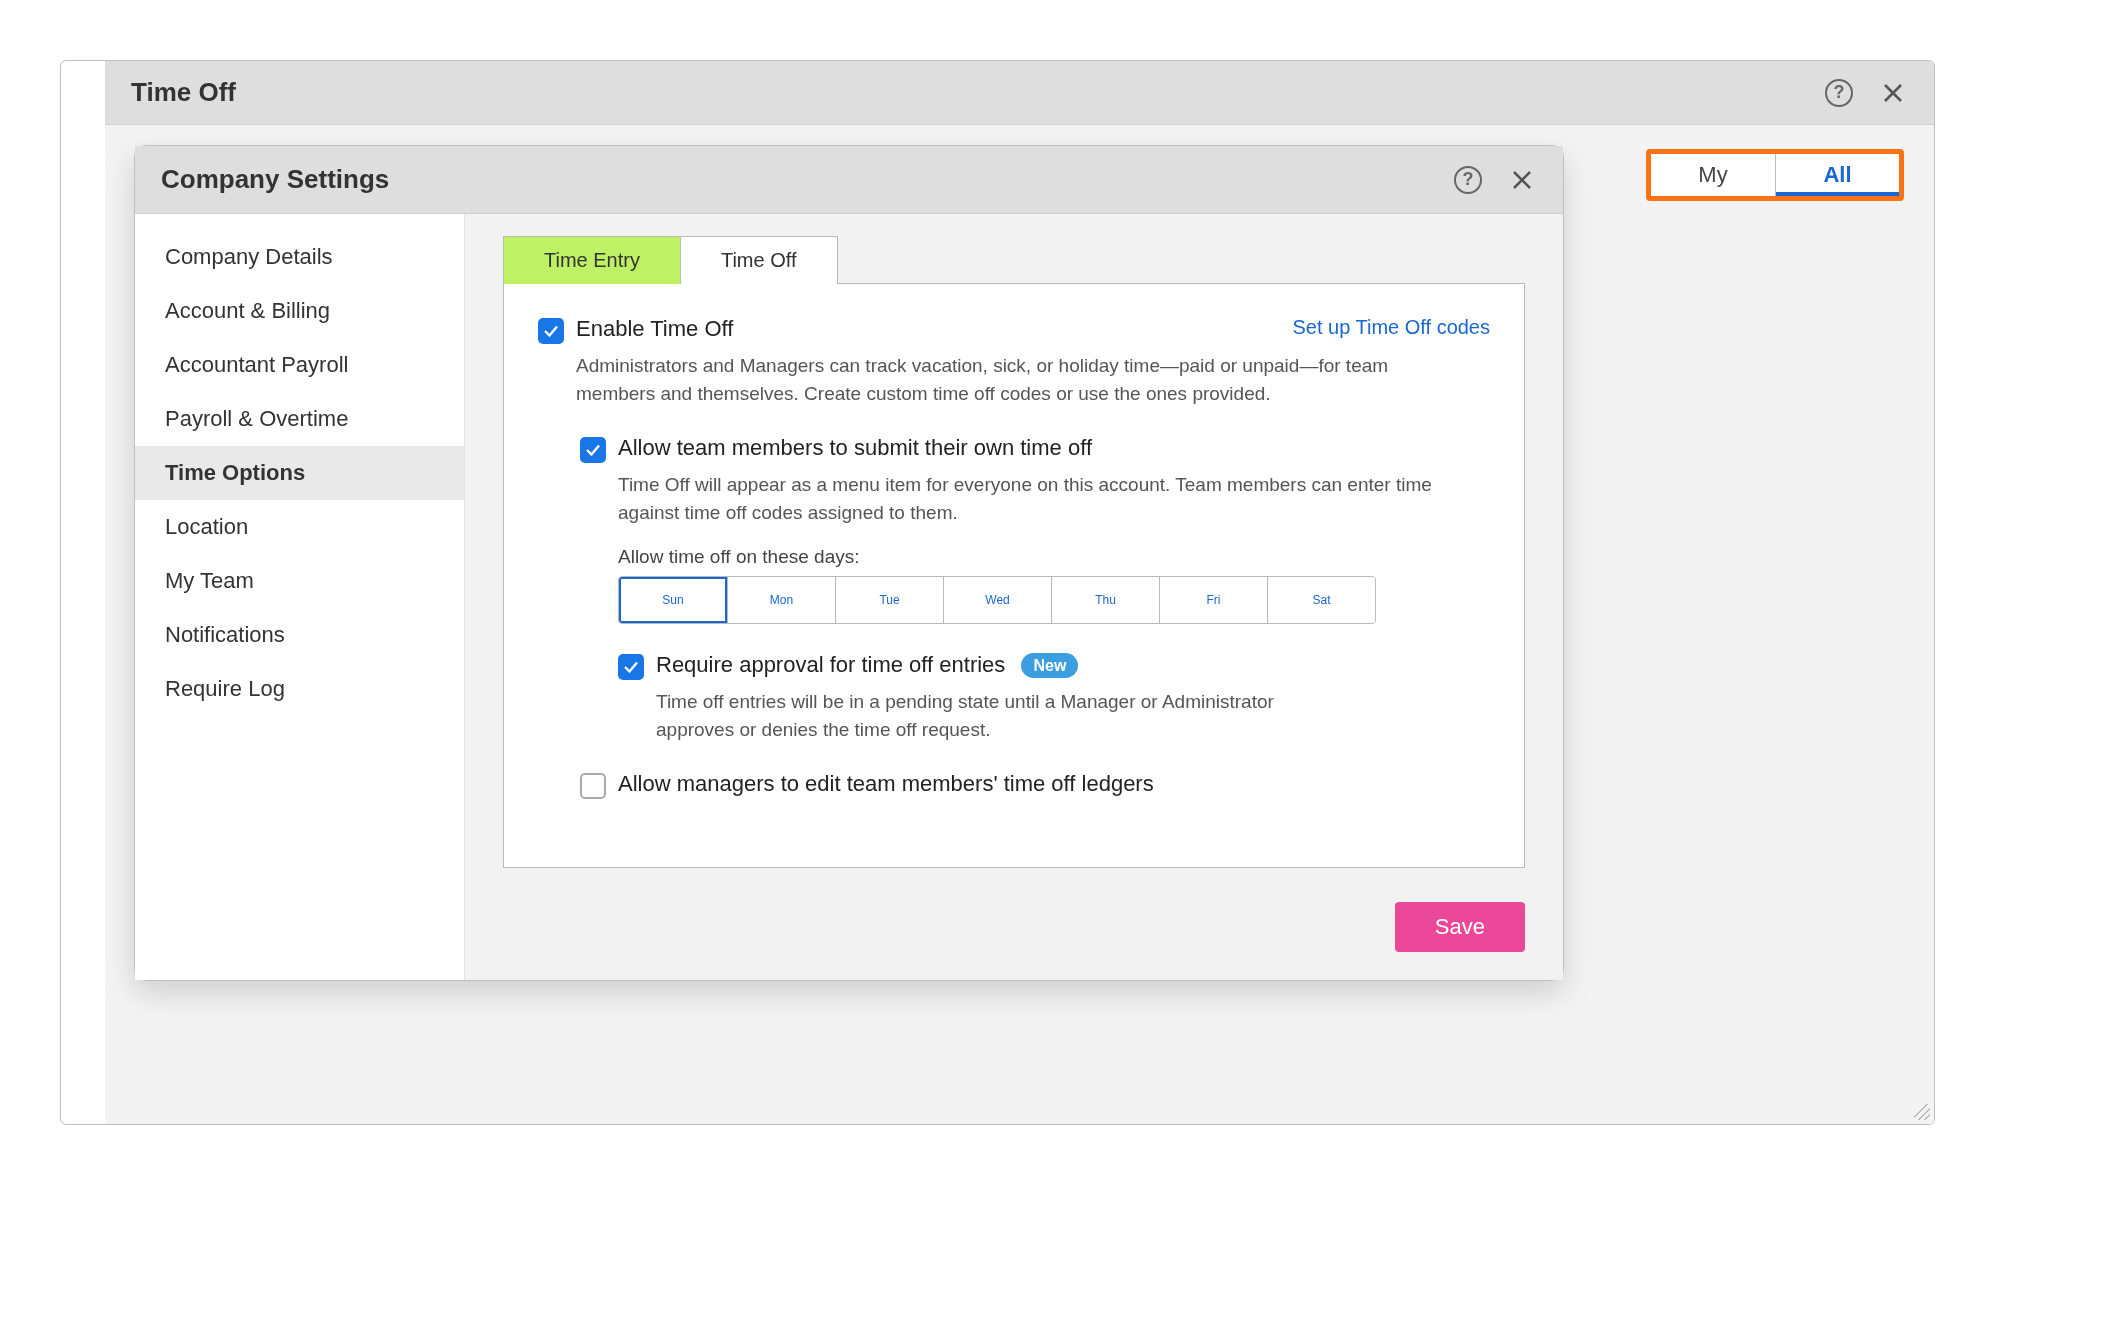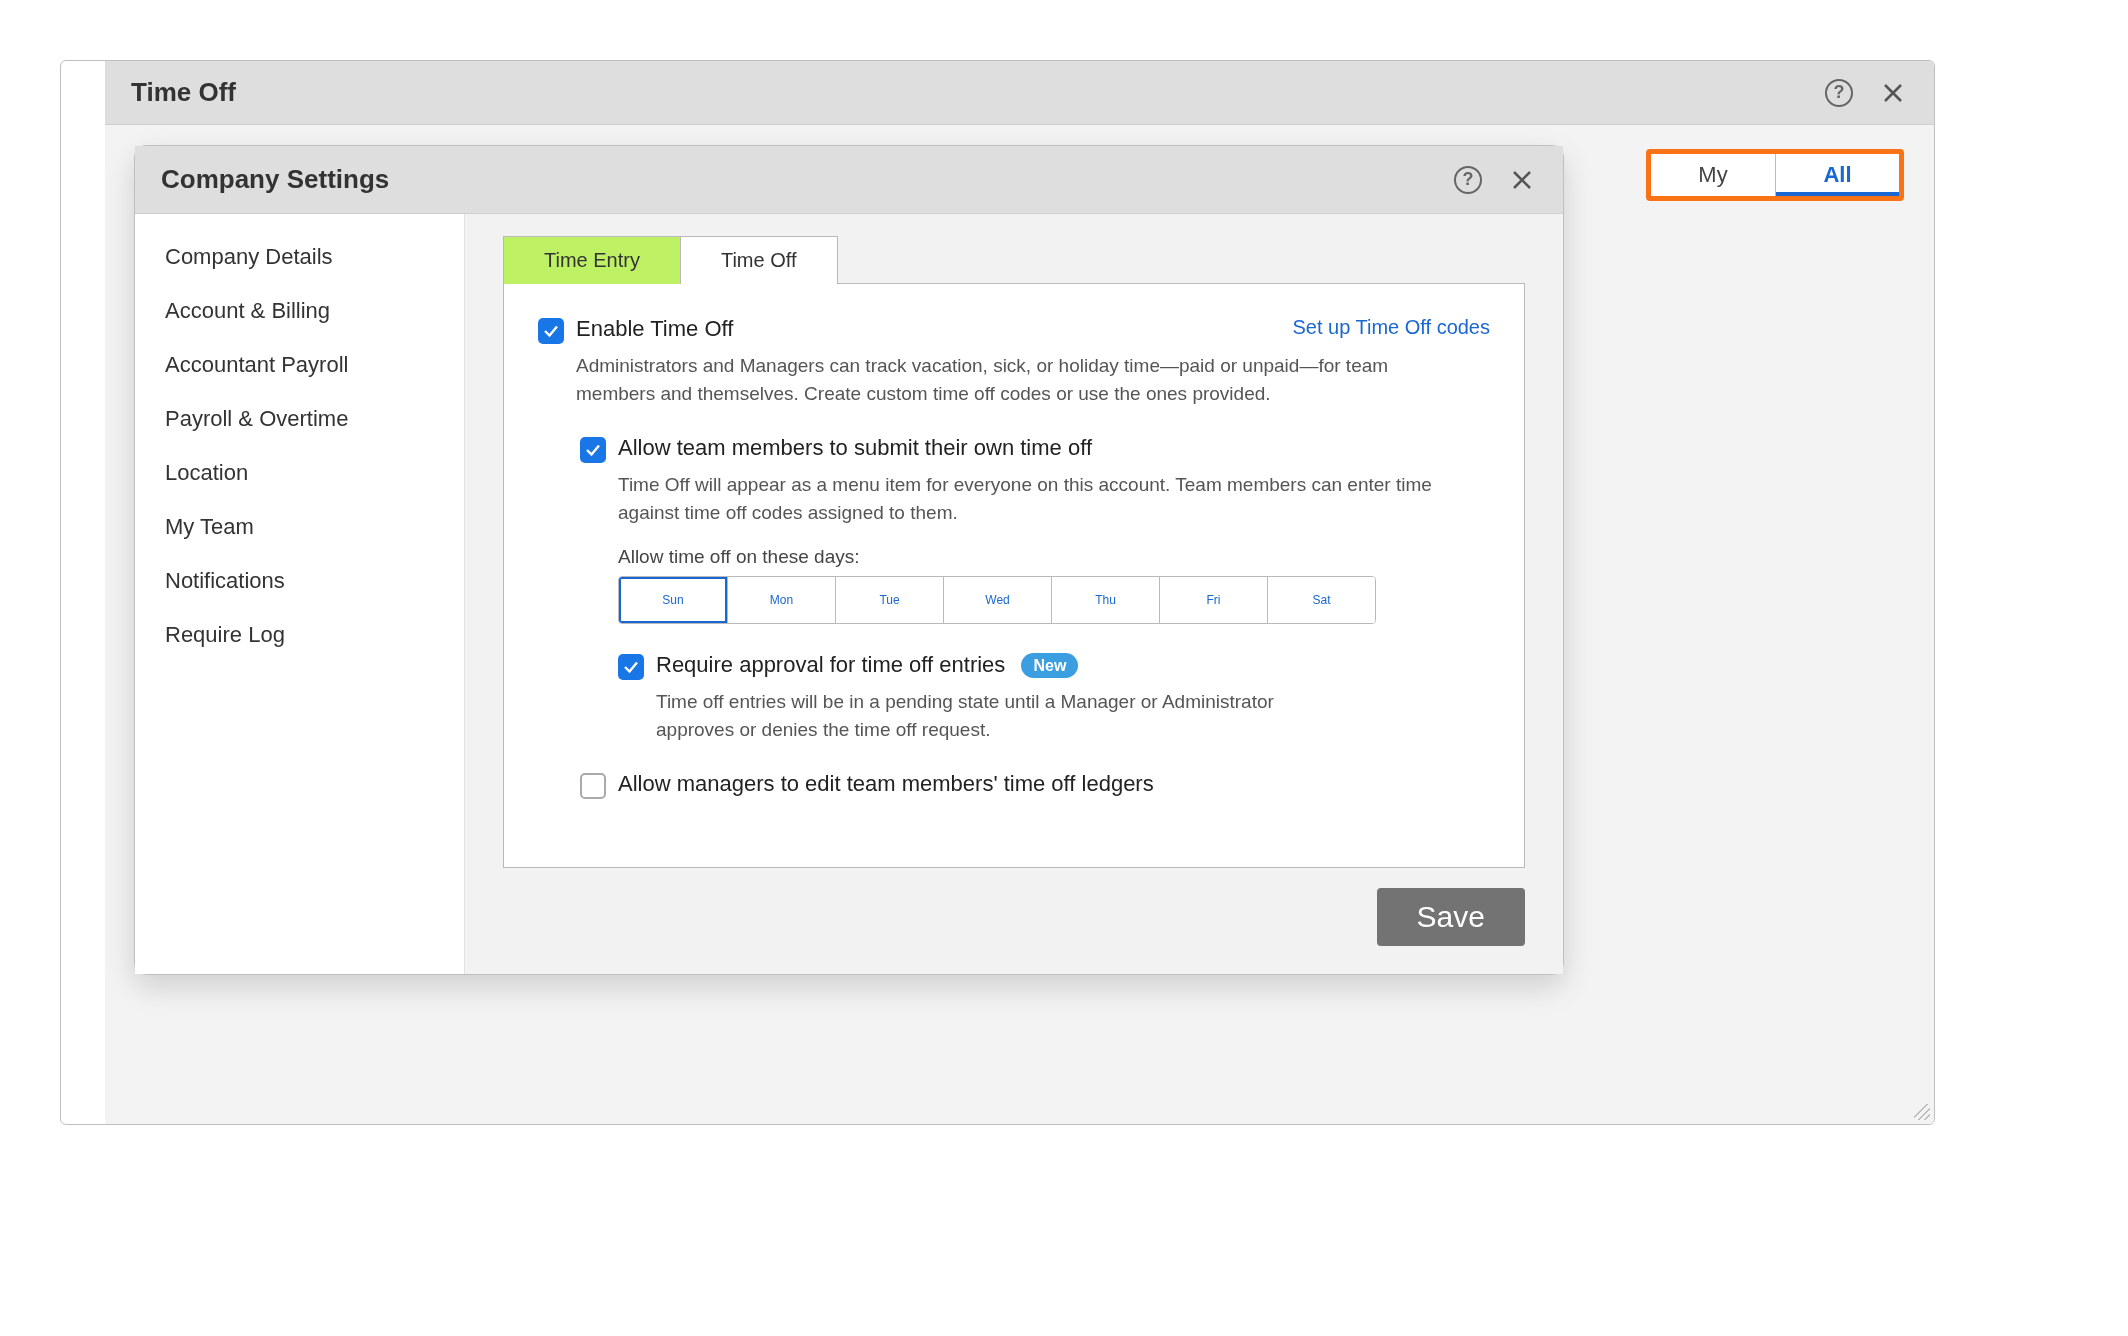--- a/index.html
+++ b/index.html
@@ -231,27 +231,28 @@
     position: relative;
     top: -1px;
   }
 
   .footer {
     display: flex;
     justify-content: flex-end;
     padding-top: 20px;
   }
   .save-btn {
-    background: #737373;
+    background: #ec4899;
     color: #fff;
-    font-size: 30px;
+    font-size: 22px;
     padding: 12px 40px;
     border: none;
     border-radius: 4px;
     cursor: pointer;
+    margin-top: 14px;
   }
 
   .resize-grip {
     position: absolute;
     right: 4px; bottom: 4px;
     width: 16px; height: 16px;
     background:
       linear-gradient(135deg, transparent 0 40%, #bbb 40% 46%, transparent 46% 60%, #bbb 60% 66%, transparent 66% 80%, #bbb 80% 86%, transparent 86%);
   }
 </style>
@@ -298,20 +299,21 @@
           </div>
         </div>
 
         <div class="dialog-body">
 
           <div class="sidebar">
             <div class="side-item">Company Details</div>
             <div class="side-item">Account &amp; Billing</div>
             <div class="side-item">Accountant Payroll</div>
             <div class="side-item">Payroll &amp; Overtime</div>
+            <div class="side-item active">Time Options</div>
             <div class="side-item">Location</div>
             <div class="side-item">My Team</div>
             <div class="side-item">Notifications</div>
             <div class="side-item">Require Log</div>
           </div>
 
           <div class="content">
 
             <div class="tabs">
               <div class="tab">Time Entry</div>

